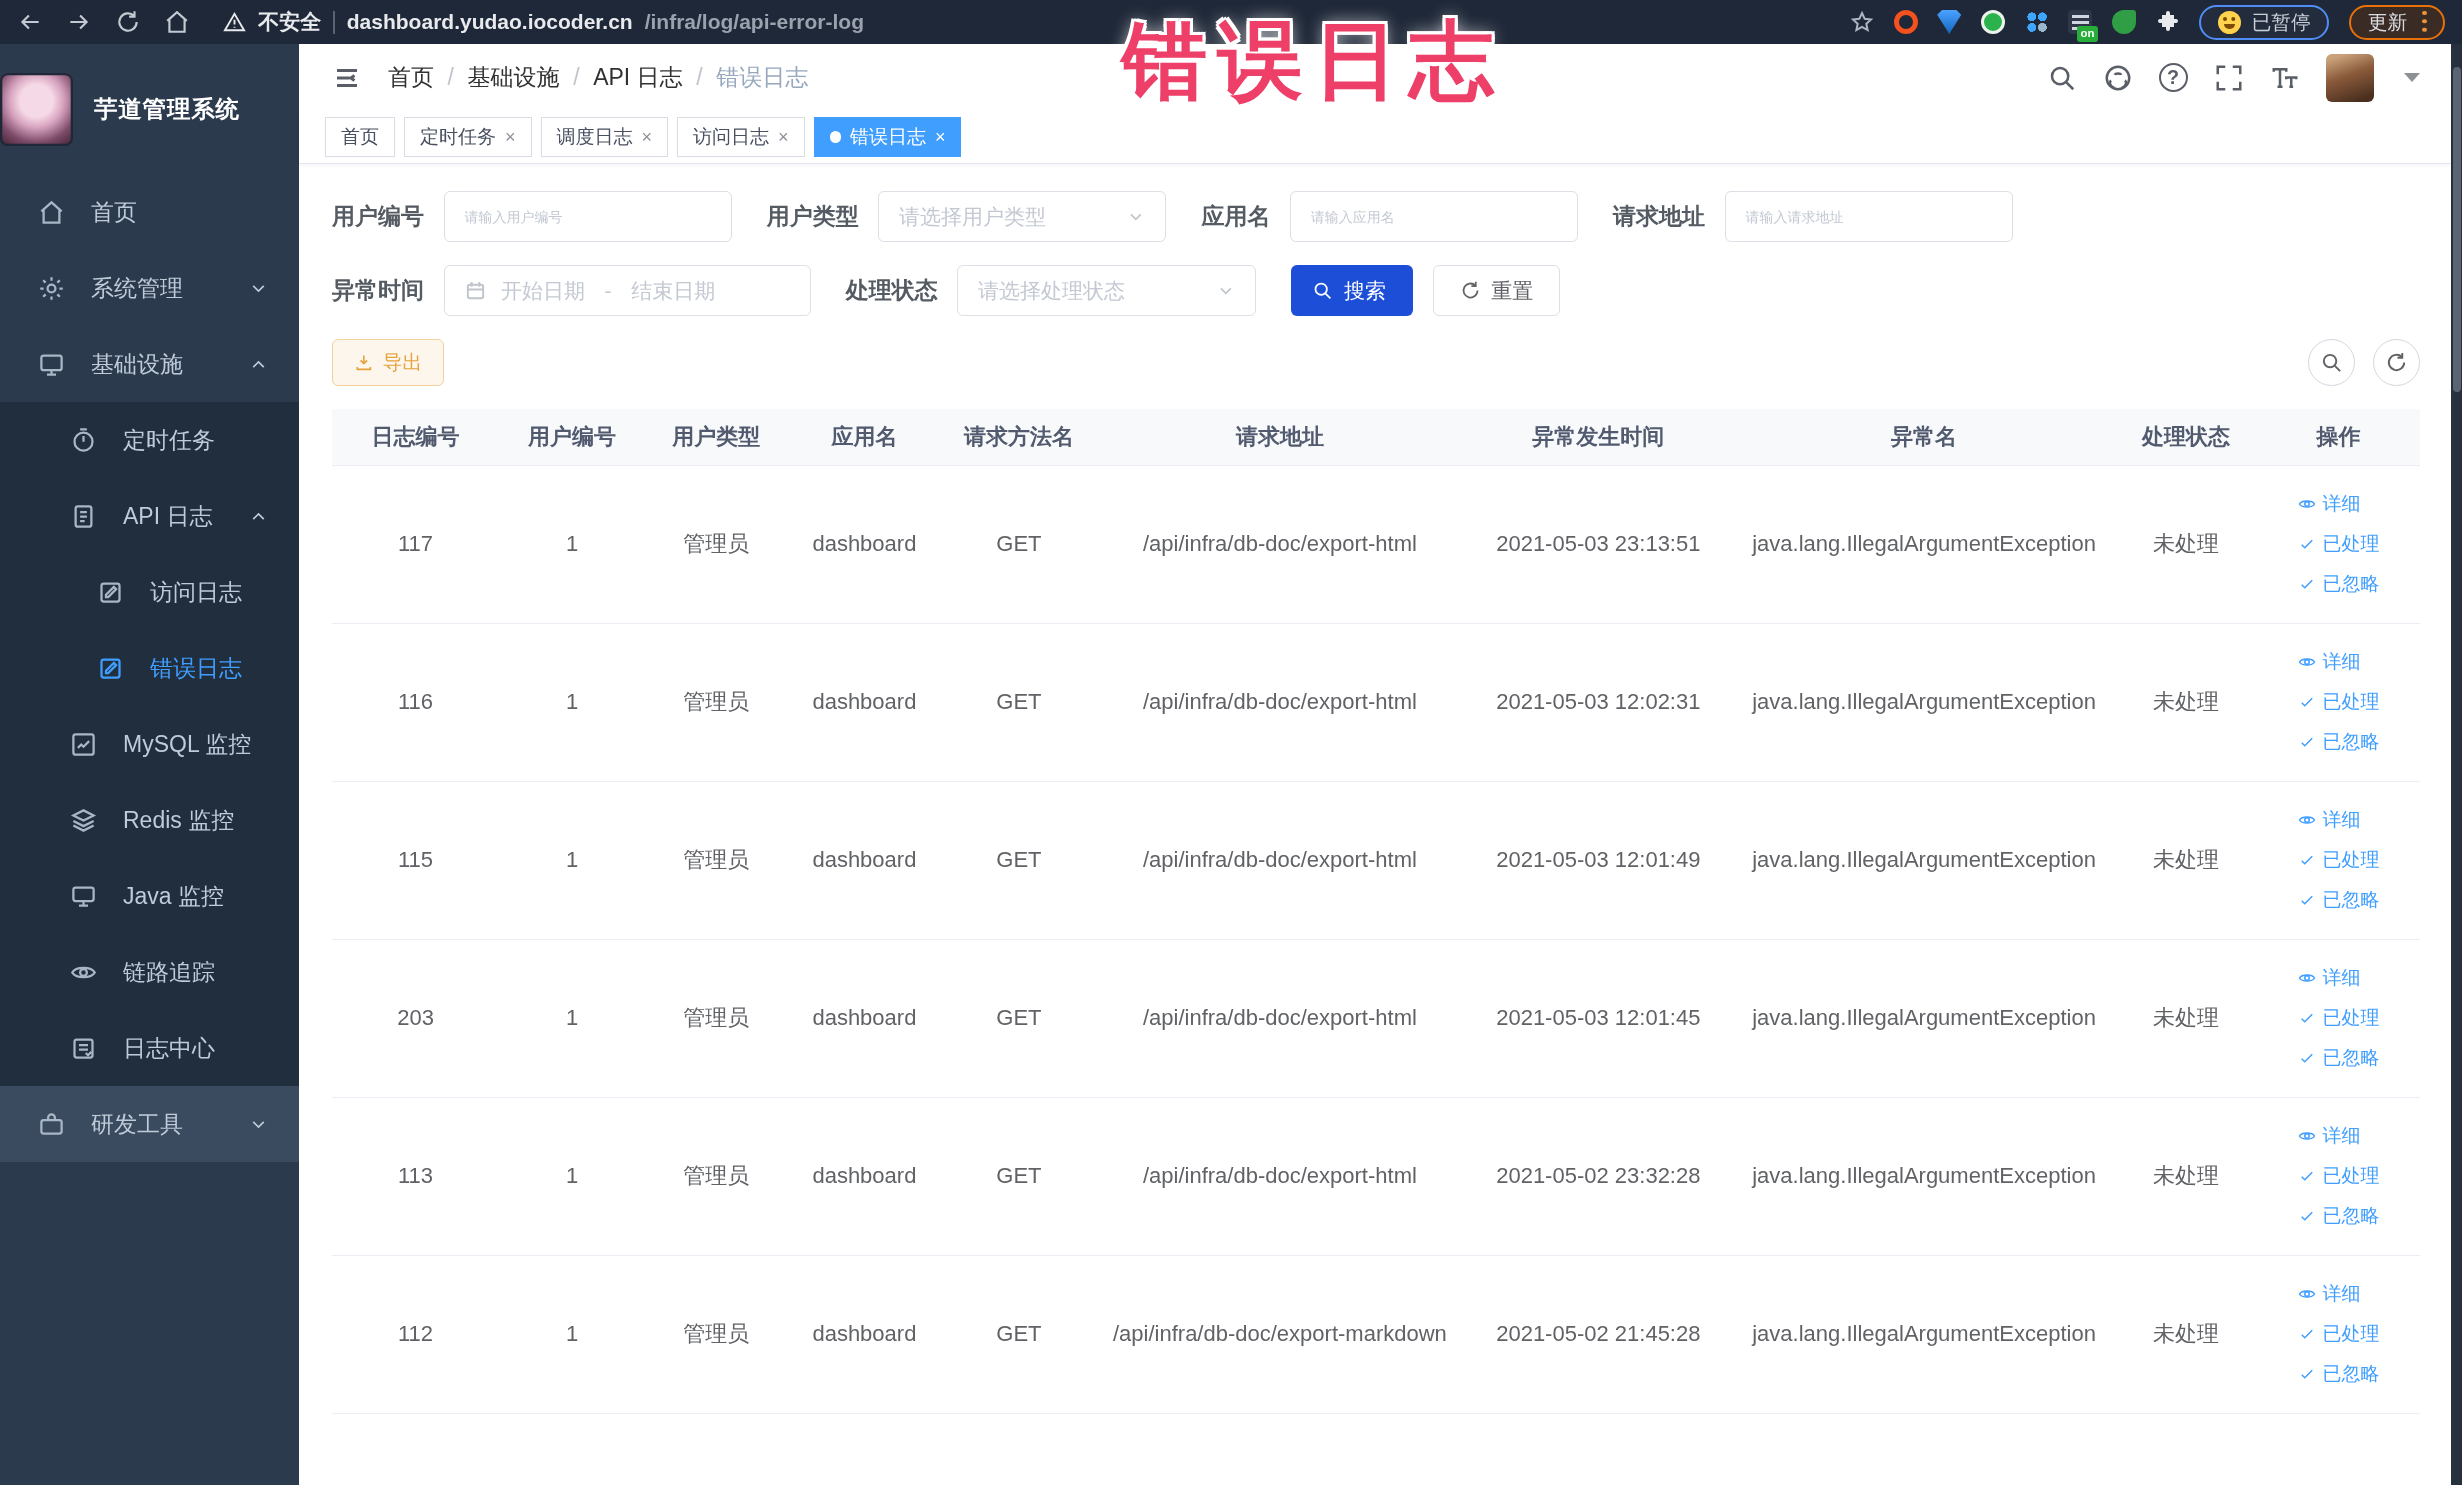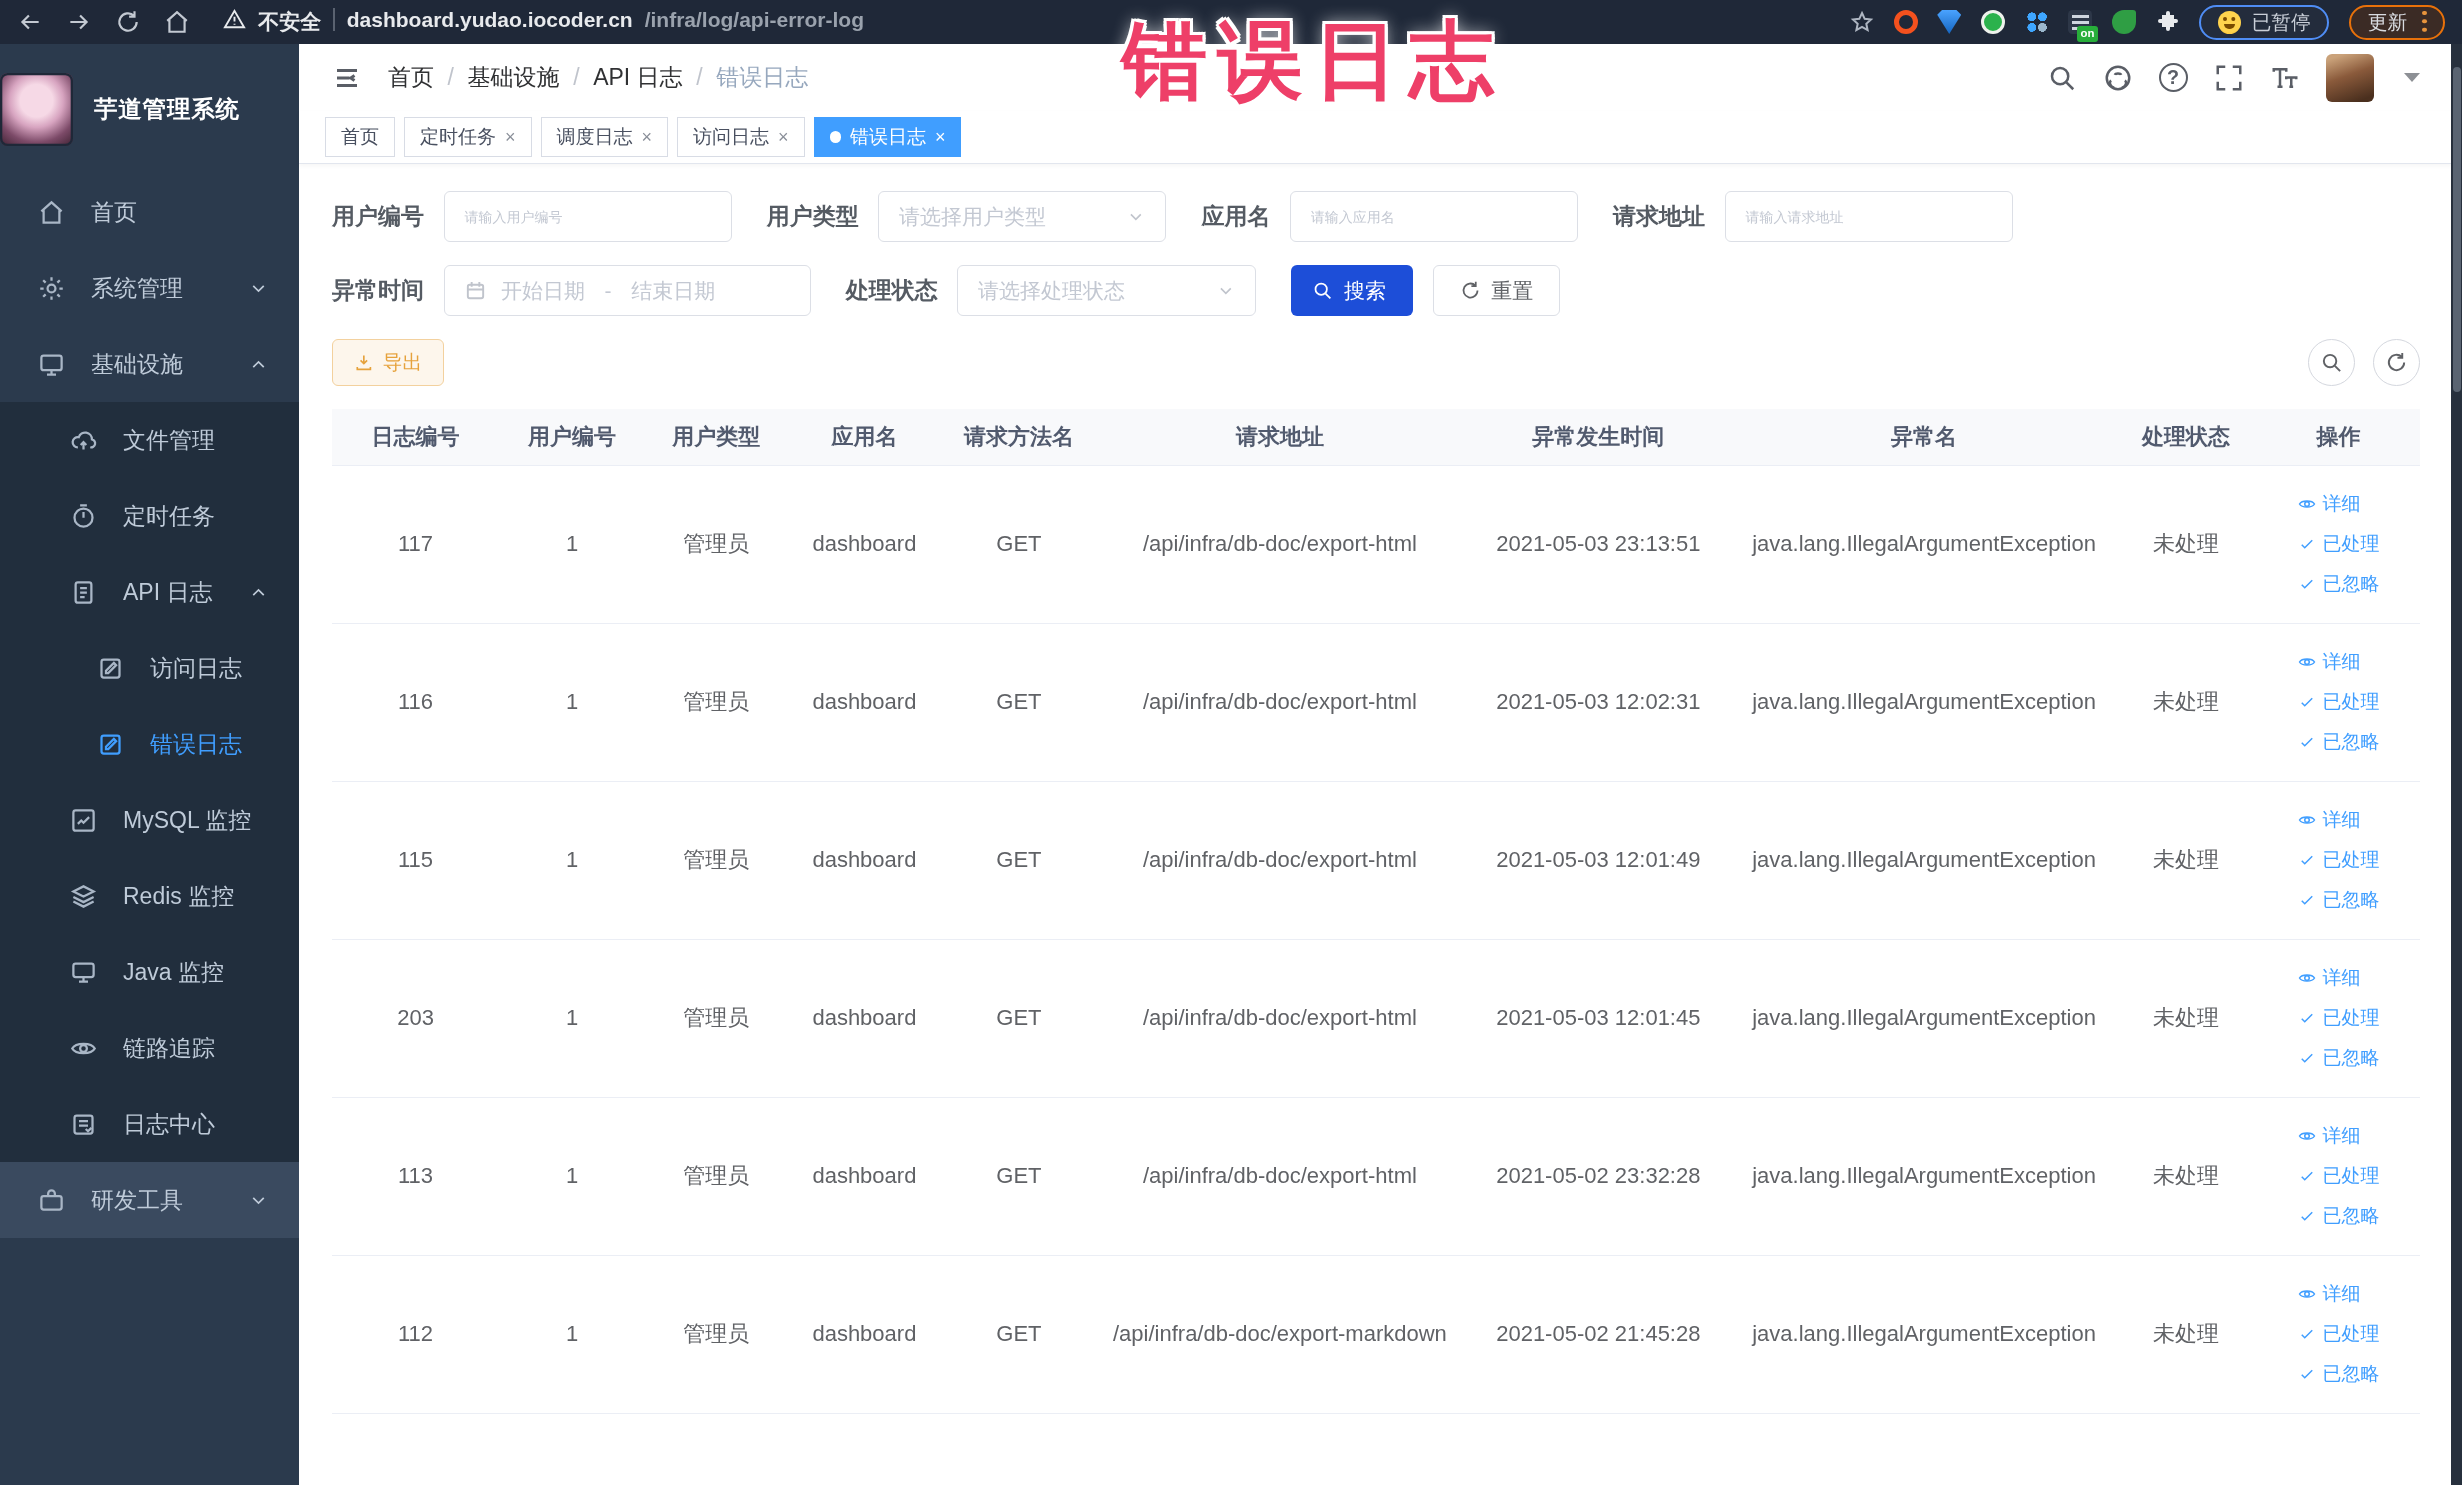--- a/index.html
+++ b/index.html
@@ -2,21 +2,21 @@
 <html style="font-size:12px"><head>
 <meta charset="utf-8">
 <style>
   * { margin:0; padding:0; box-sizing:border-box; }
   html,body { width:2462px; height:1486px; overflow:hidden; font-family:"Liberation Sans",sans-serif; background:#fff; position:relative; }
 
   
   .browser-bar { position:absolute; top:0; left:0; width:2462px; height:44px; background:#1f2838; display:flex; align-items:center; padding:0 16.7px; gap:23px; z-index:10; }
   .nav-ic { width:26px; height:26px; color:#c3c9d2; flex-shrink:0; }
   .nav-ic svg { width:100%; height:100%; }
-  .url-area { display:flex; align-items:flex-start; gap:12px; margin-left:10.6px; min-width:0; }
+  .url-area { display:flex; align-items:center; gap:12px; margin-left:10.6px; min-width:0; }
   .warn-ic { width:23px; height:23px; color:#e8eaed; }
   .warn-ic svg { width:100%; height:100%; }
   .insecure { color:#e8eaed; font-size:21px; font-weight:700; }
   .url-sep { width:1.5px; height:23px; background:#5a6270; }
   .url-domain { color:#e8eaed; font-size:21px; font-weight:700; }
   .url-path { color:#9aa2ad; font-size:21px; font-weight:700; }
   .bar-right { margin-left:auto; display:flex; align-items:center; gap:19.7px; }
   .ext { width:24px; height:24px; position:relative; flex-shrink:0; }
   .ext-ring { border-radius:50%; border:5.3px solid #f4511e; }
   .ext-drop { background:linear-gradient(180deg,#4aa3ff,#1565c0); clip-path:polygon(50% 100%,0 20%,20% 0,80% 0,100% 20%); }
@@ -212,27 +212,20 @@
               <path d="M8 21h8M12 17v4"></path>
             </svg></span>
         <span>基础设施</span>
         <span class="chev"><svg viewBox="0 0 24 24" fill="none" stroke="currentColor" stroke-width="2">
               <path d="M6 15l6-6 6 6"></path>
             </svg></span>
       </div>
       <div class="submenu">
         <div class="m-item">
           <span class="mi"><svg viewBox="0 0 24 24" fill="none" stroke="currentColor" stroke-width="2">
-                <path d="M7 18a4.5 4.5 0 1 1 .8-8.9A6 6 0 0 1 19.5 11 3.5 3.5 0 0 1 18 18"></path>
-                <path d="M12 20v-6M9.5 16l2.5-2.5L14.5 16"></path>
-              </svg></span>
-          <span>文件管理</span>
-        </div>
-        <div class="m-item">
-          <span class="mi"><svg viewBox="0 0 24 24" fill="none" stroke="currentColor" stroke-width="2">
                 <circle cx="12" cy="13" r="8"></circle>
                 <path d="M12 13V8M9 2h6"></path>
               </svg></span>
           <span>定时任务</span>
         </div>
         <div class="m-item">
           <span class="mi"><svg viewBox="0 0 24 24" fill="none" stroke="currentColor" stroke-width="2">
                 <rect x="5" y="3" width="14" height="18" rx="2"></rect>
                 <path d="M9 8h6M9 12h6M9 16h4"></path>
               </svg></span>

